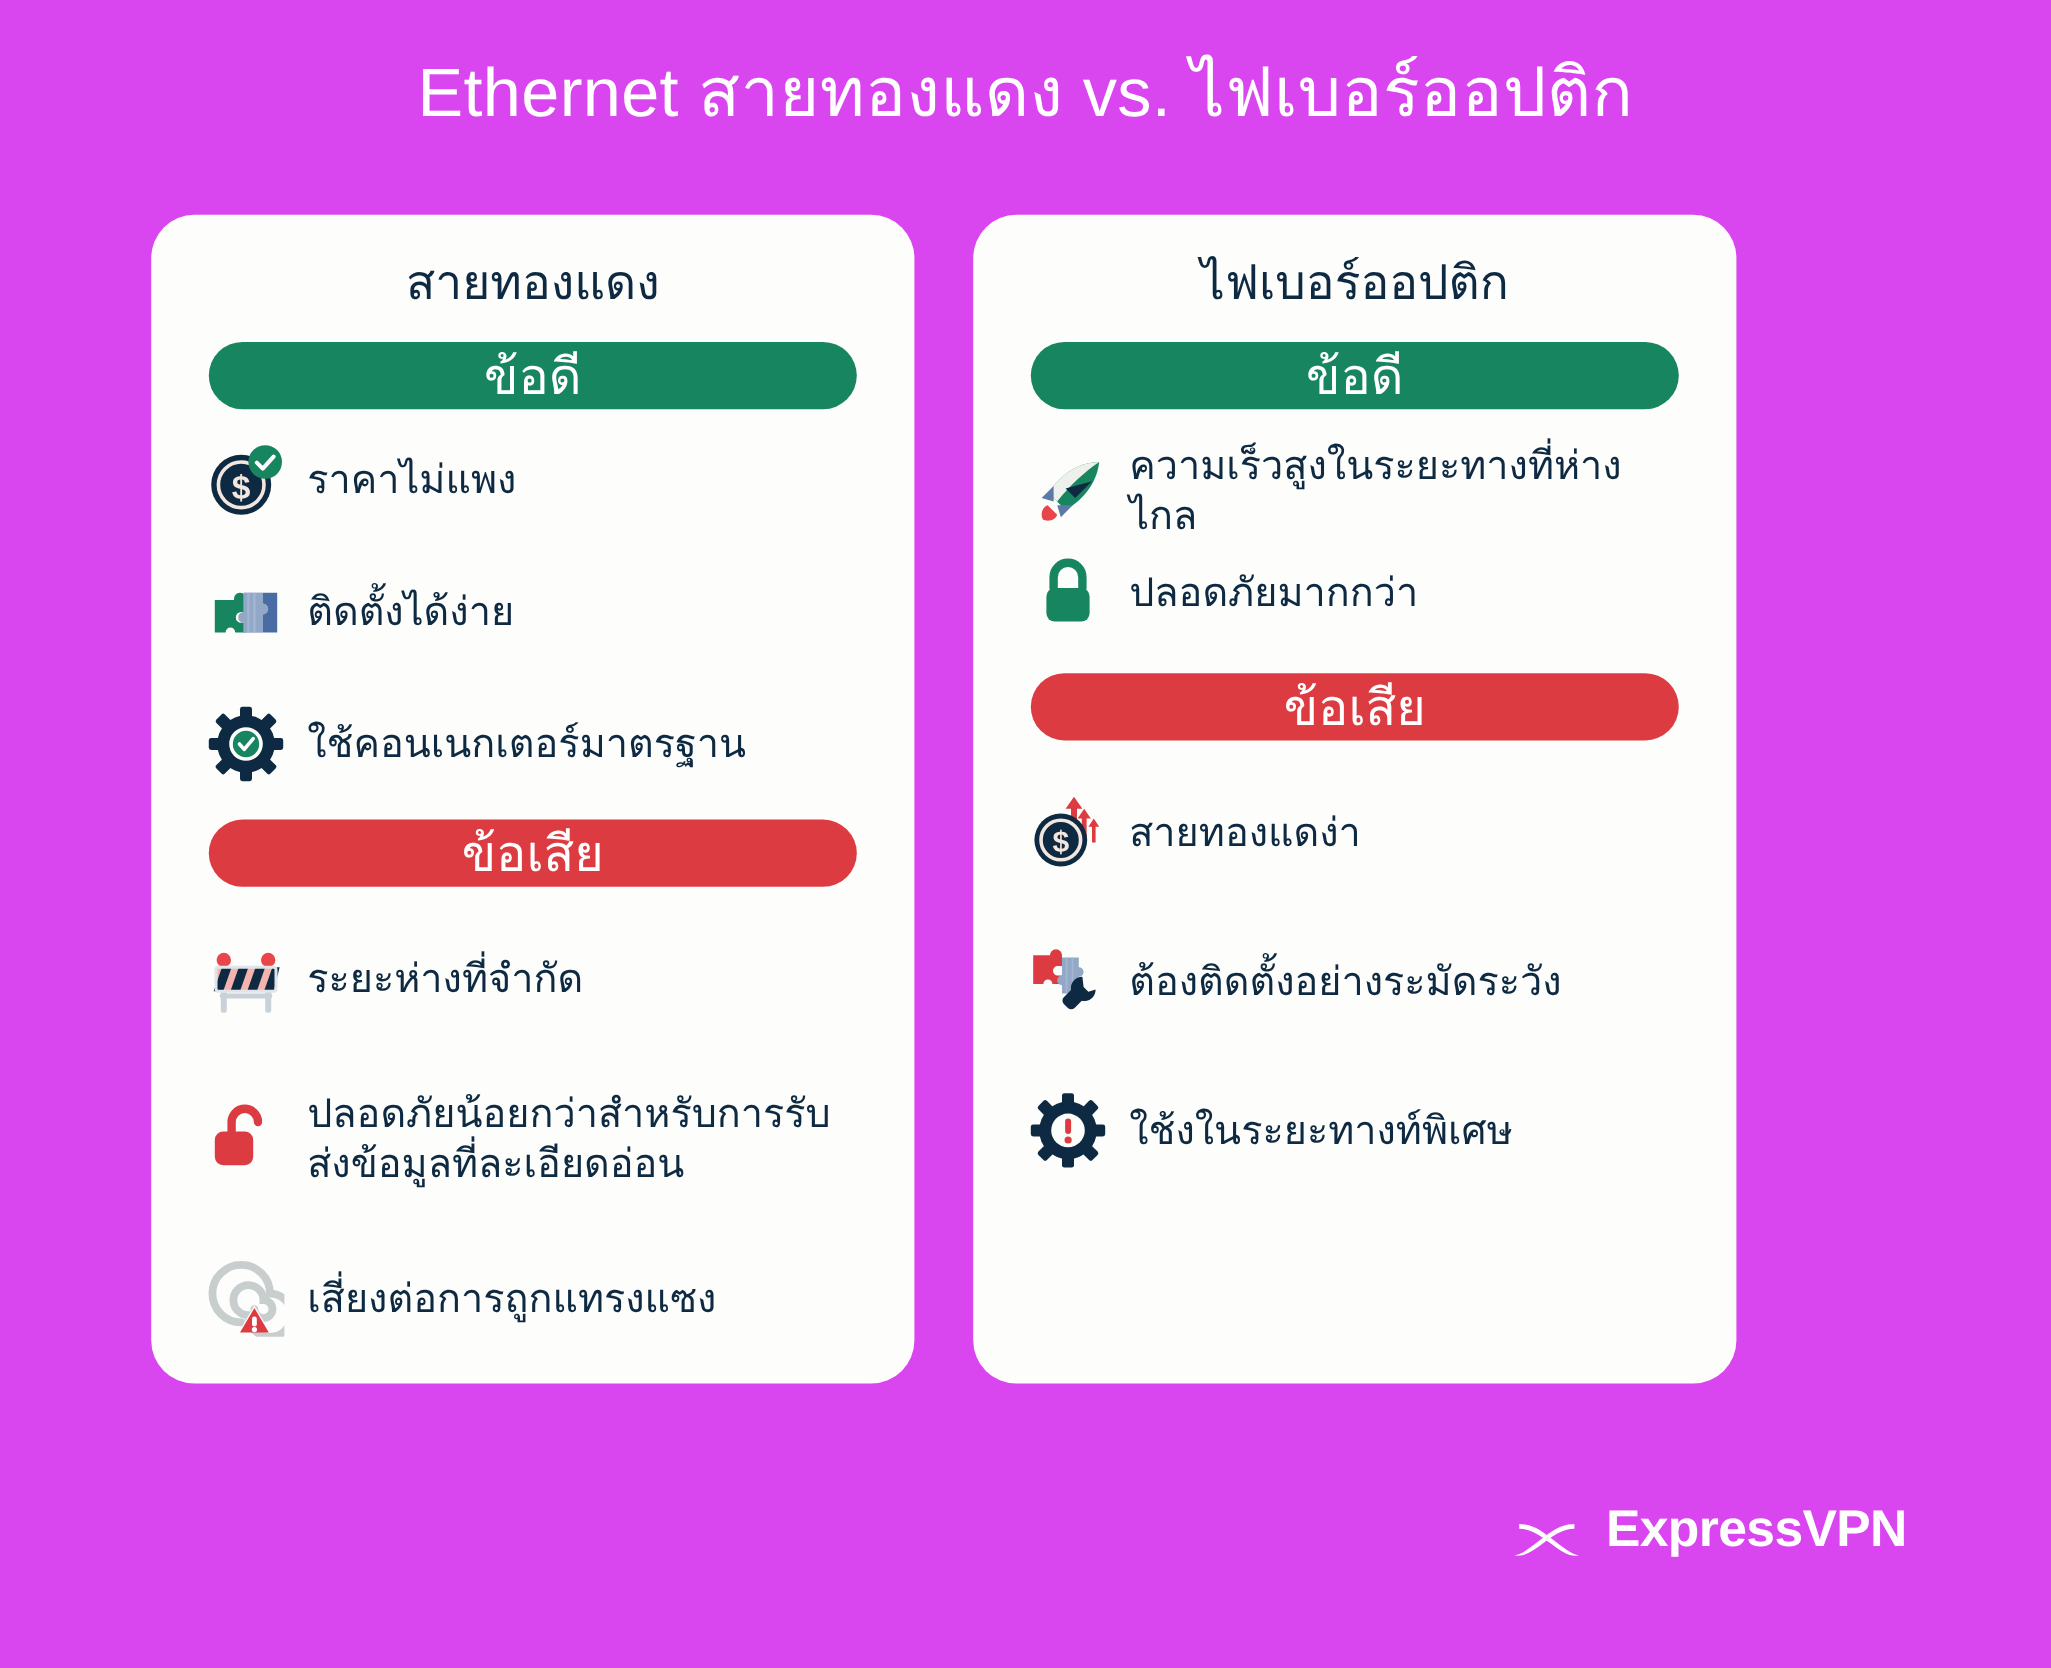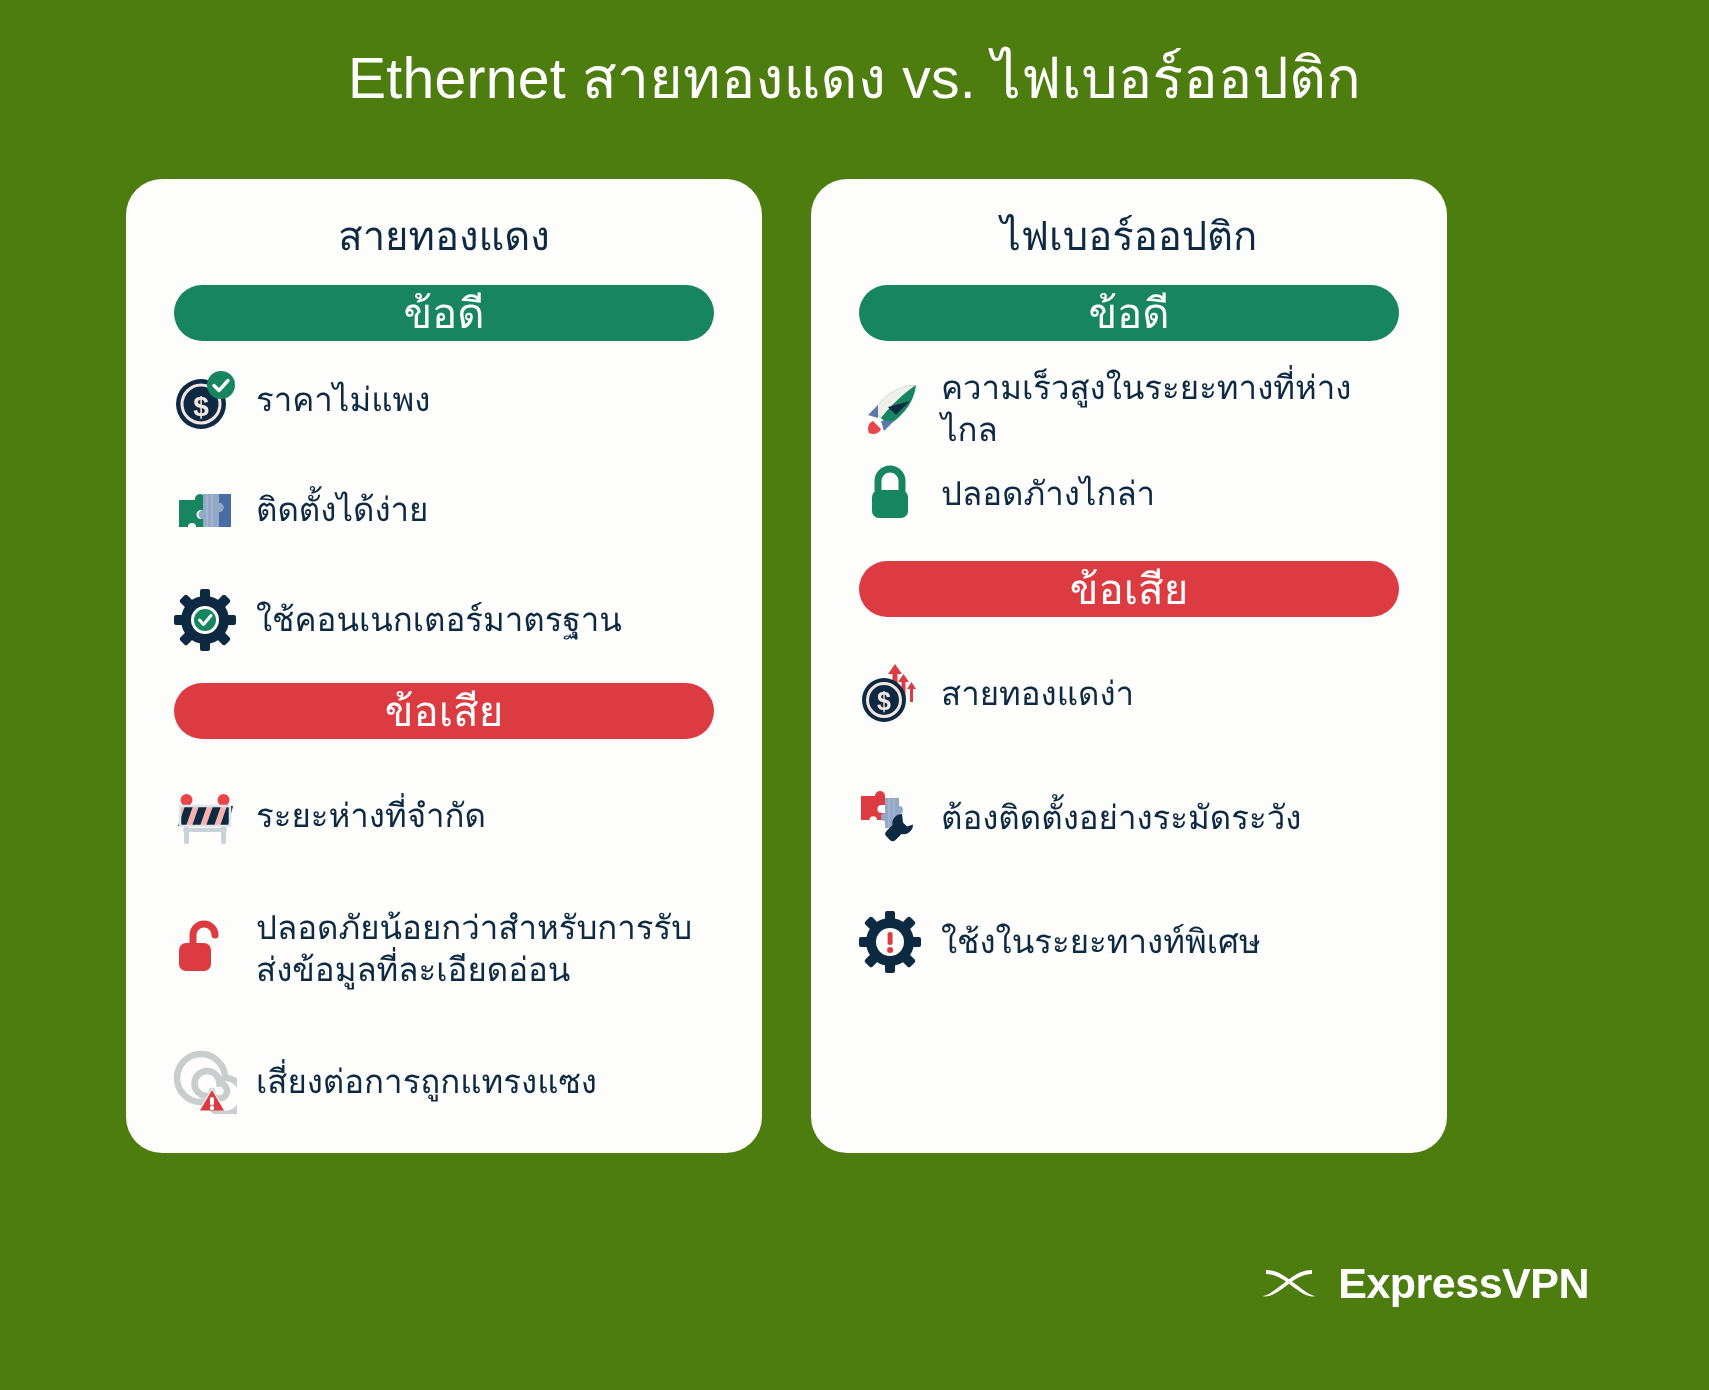--- a/index.html
+++ b/index.html
@@ -11,21 +11,21 @@
     height: 1390px;
     background: #39589b;
     font-family: "Liberation Sans", "DejaVu Sans", sans-serif;
     overflow: hidden;
     position: relative;
   }
   .page {
     position: relative;
     width: 1709px;
     height: 1390px;
-    background: #4d7c0f;
+    background: #d946ef;
   }
   
   .title {
     position: absolute;
     top: 44px;
     left: 0;
     width: 1709px;
     text-align: center;
     color: #ffffff;
     font-size: 57px;
@@ -103,21 +103,20 @@
   }
   .item.tight { margin-top: 10px; }
   .item.gap-lg { margin-top: 44px; }
   .item.gap-xl { margin-top: 58px; }
   
   .footer {
     position: absolute;
     right: 120px;
     bottom: 74px;
     display: flex;
-    align-items: center;
     gap: 16px;
   }
   .footer .brand {
     color: #ffffff;
     font-size: 43px;
     font-weight: 700;
     letter-spacing: -0.5px;
     white-space: nowrap;
   }
   .footer .mark {
@@ -270,21 +269,21 @@
         </li>
 
 
         <li class="item tight">
           <span class="ico">
             <svg width="64" height="64" viewBox="0 0 64 64">
               <path d="M20 28 v-9 a12 12 0 0 1 24 0 v9" fill="none" stroke="#17855f" stroke-width="7" stroke-linecap="round"></path>
               <rect x="14" y="28" width="36" height="28" rx="7" fill="#17855f"></rect>
             </svg>
           </span>
-          <span class="txt">ปลอดภัางไกล่า</span>
+          <span class="txt">ปลอดภัยมากกว่า</span>
         </li>
       </ul>
 
       <div class="pill cons" style="margin-top:34px">
         <span>ข้อเสีย</span>
       </div>
 
       <ul class="list">
         <li class="item gap-lg">
           <span class="ico">

